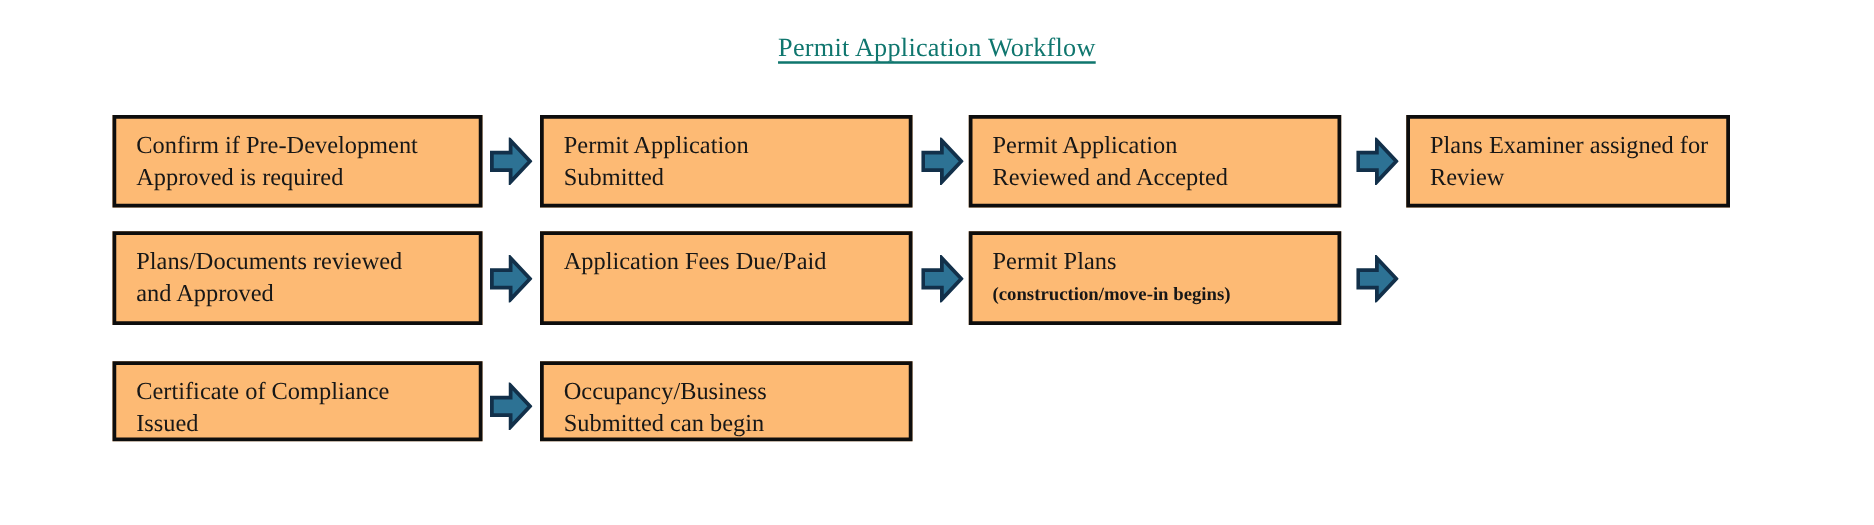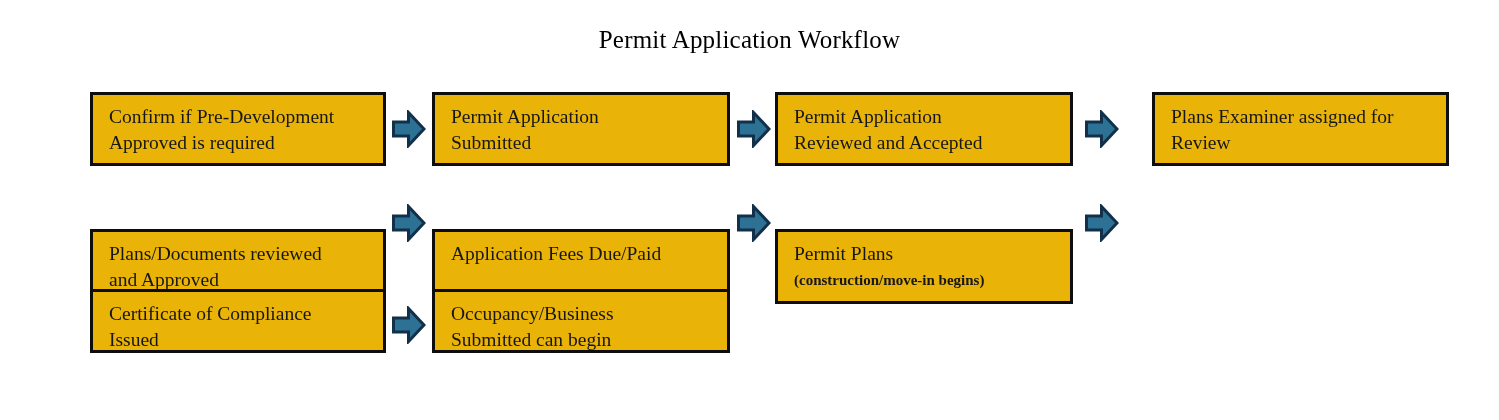--- a/index.html
+++ b/index.html
@@ -14,47 +14,48 @@
     background: #ffffff;
     font-family: "Liberation Serif", "DejaVu Serif", serif;
     overflow: hidden;
   }
   .title {
     position: absolute;
     top: 26px;
     left: 0;
     width: 100%;
     text-align: center;
-    font-size: 25px;
-    color: #000000;
+    font-size: 21px;
+    color: #0f766e;
+    text-decoration: underline;
     text-underline-offset: 4px;
     text-decoration-thickness: 2px;
     letter-spacing: 0.2px;
   }
   .box {
     position: absolute;
     box-sizing: border-box;
     border: 3px solid #0d0d0d;
-    background: #eab308;
+    background: #fdba74;
     padding: 9px 24px 0 16px;
     color: #171717;
     font-size: 19.5px;
     line-height: 26px;
   }
   .box .line { display: block; white-space: nowrap; }
   .box .line.small { font-size: 15px; font-weight: bold; }
 
   
   .c1 { left: 90px;   width: 296px; }
   .c2 { left: 432px;  width: 298px; }
   .c3 { left: 775px;  width: 298px; }
-  .c4 { left: 1152px; width: 297px; }
+  .c4 { left: 1125px; width: 259px; }
   
   .r1 { top: 92px;  height: 74px; }
-  .r2 { top: 185px; height: 75px; margin-top: 44px; }
+  .r2 { top: 185px; height: 75px; }
   .r3 { top: 289px; height: 64px; }
 
   .arrow {
     position: absolute;
     width: 34px;
     height: 38px;
   }
   .a1 { left: 392px; }
   .a2 { left: 737px; }
   .a3 { left: 1085px; }

